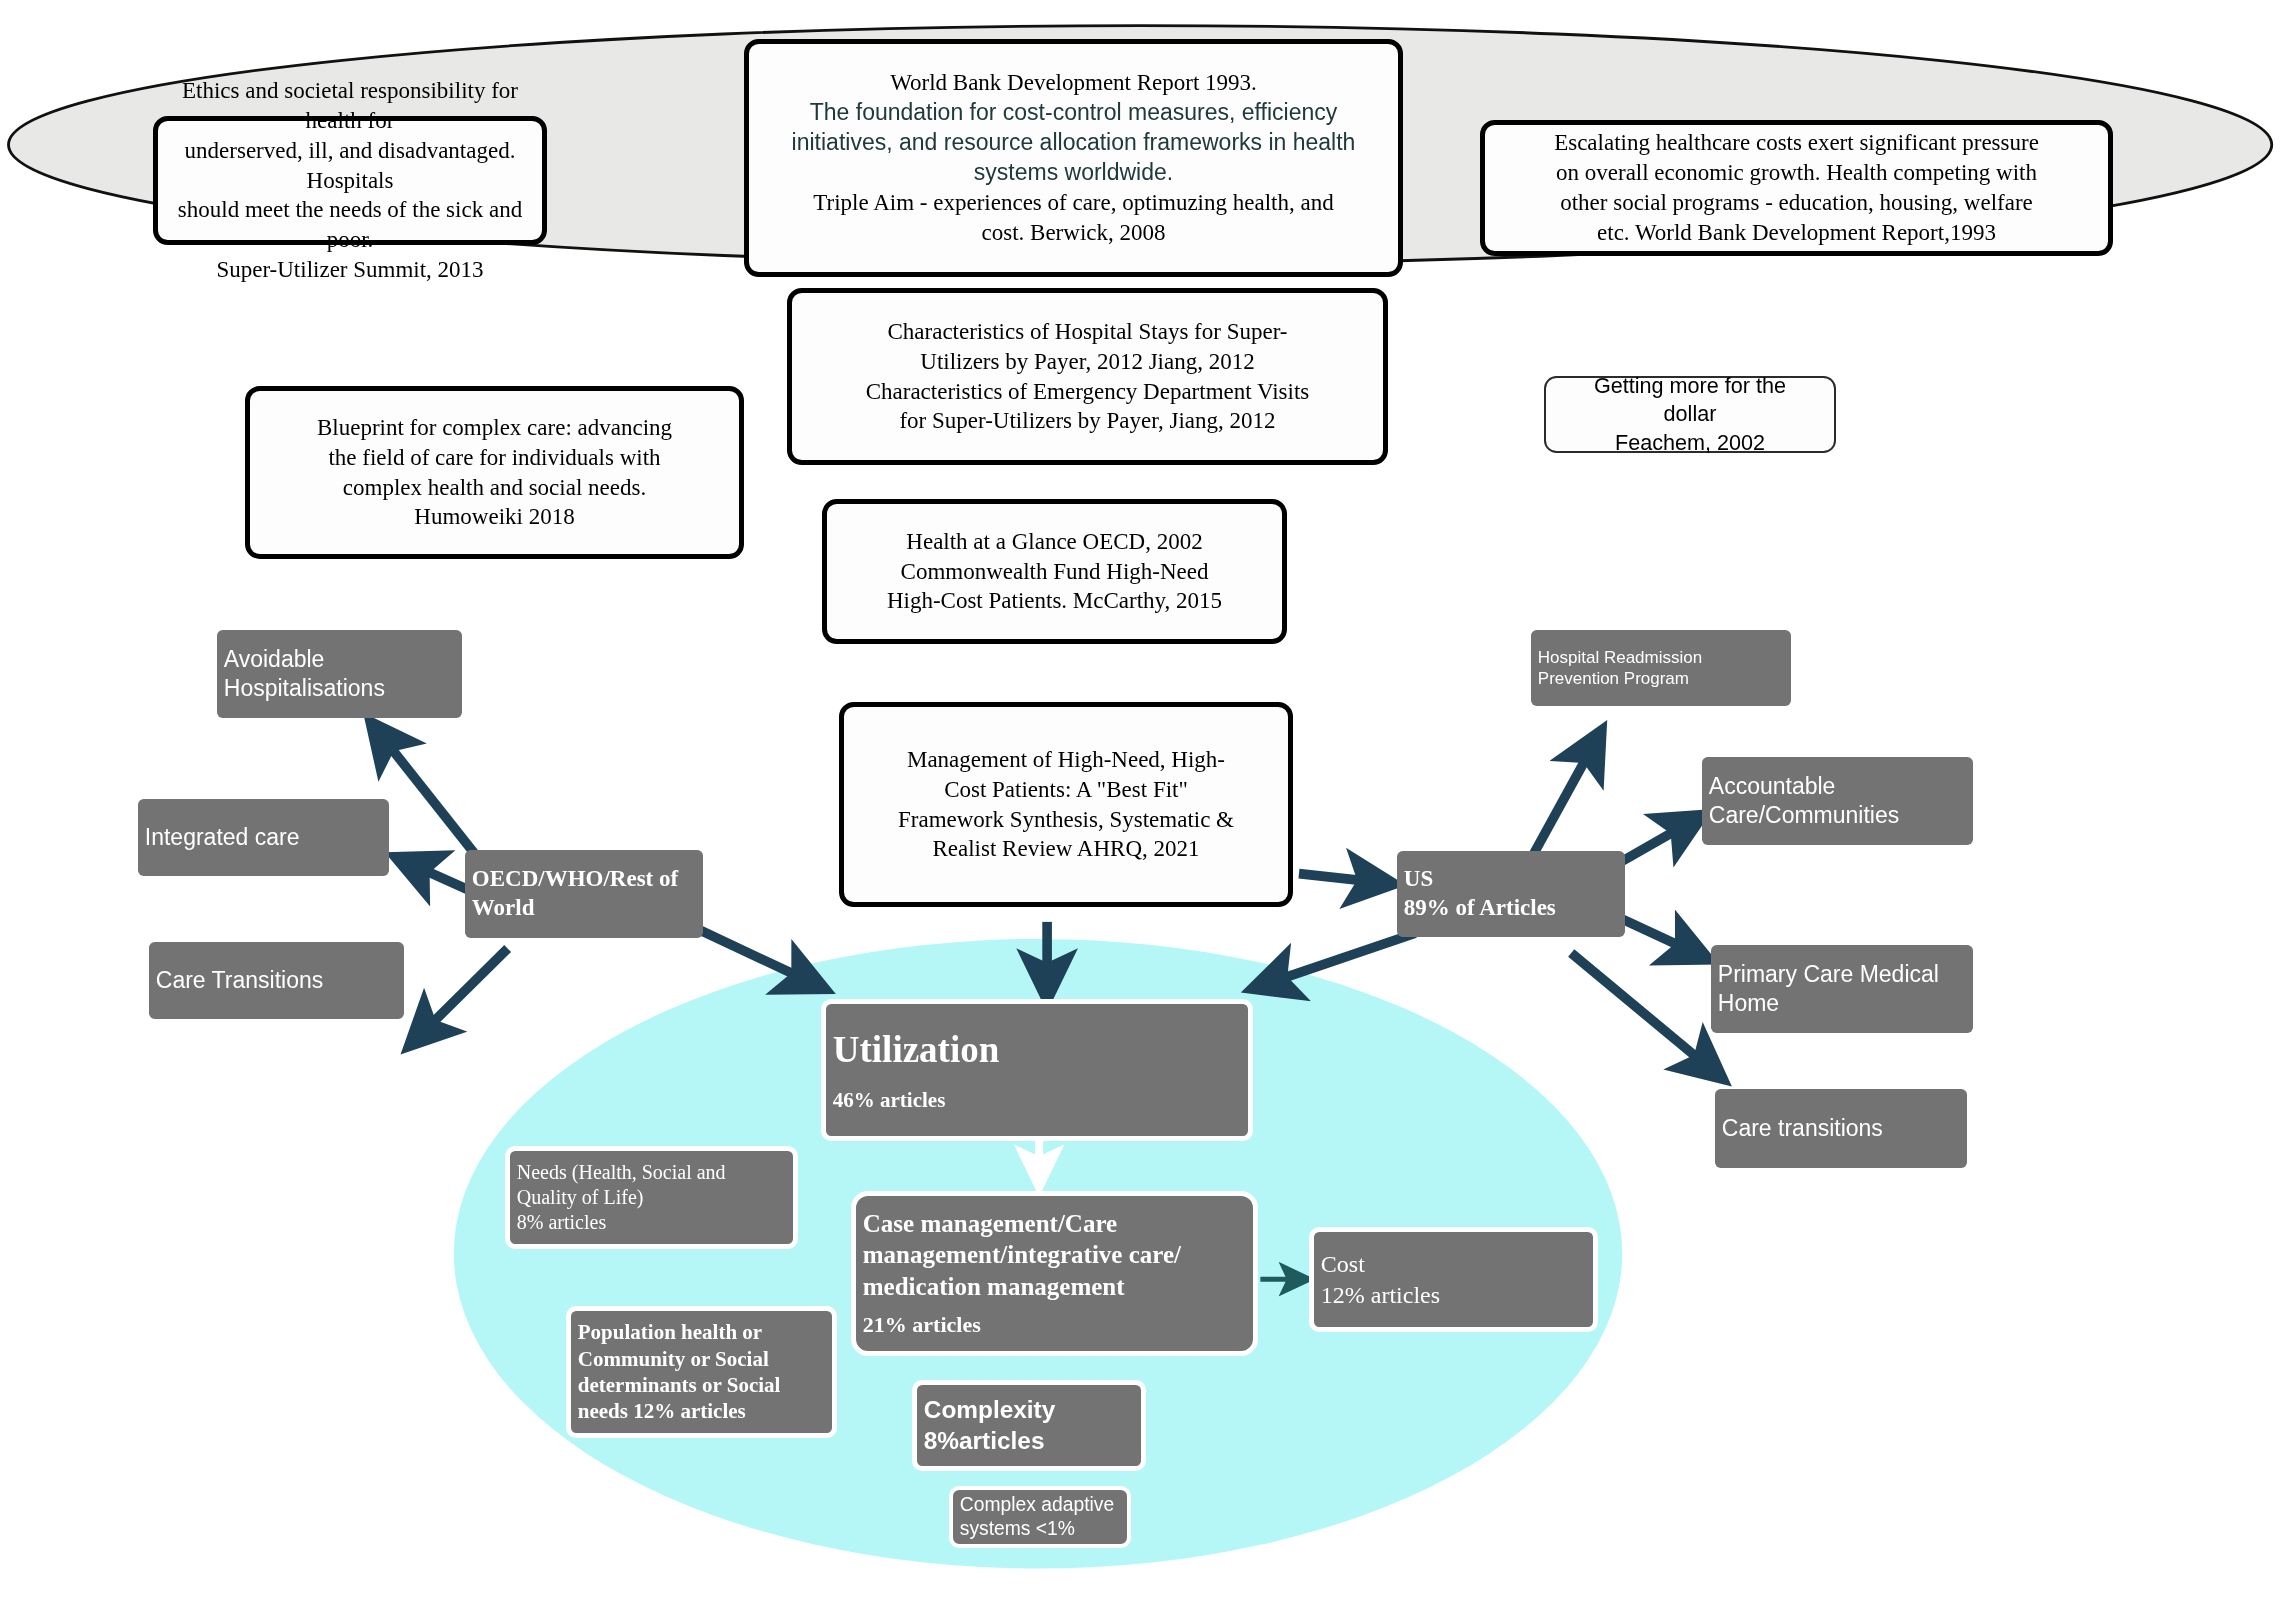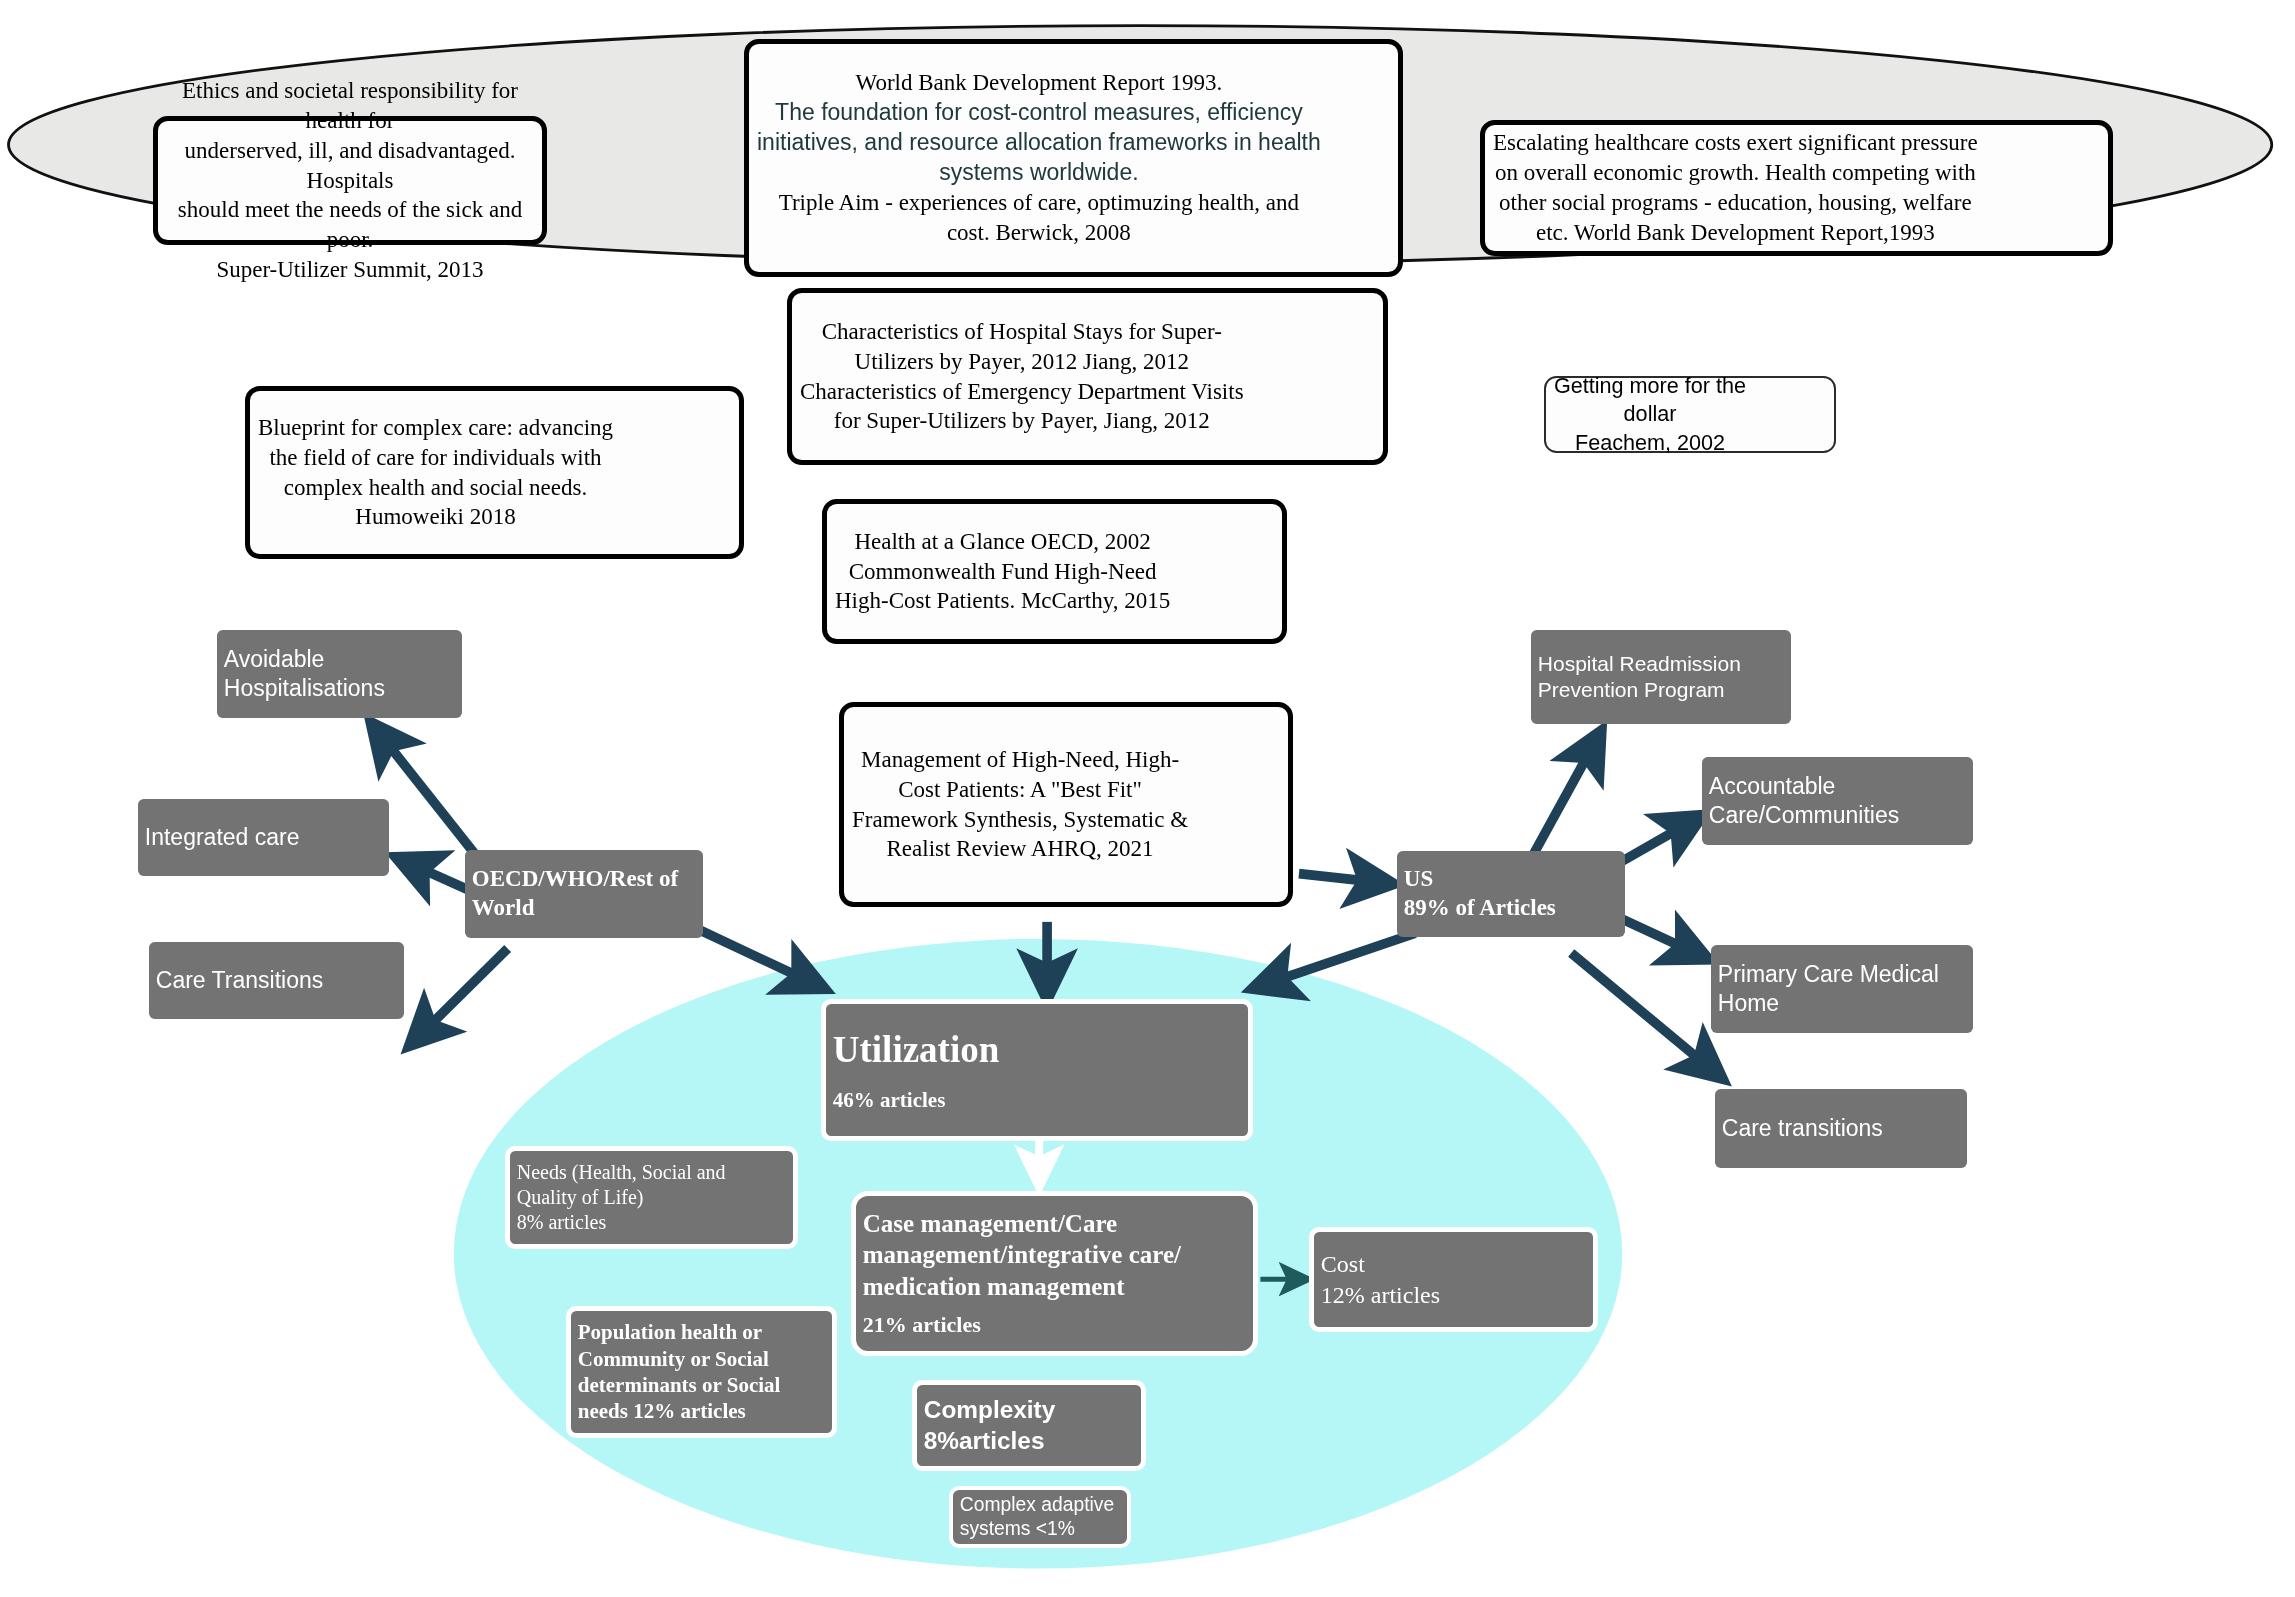--- a/index.html
+++ b/index.html
@@ -12,21 +12,21 @@
   svg.arrows{z-index:2;}
   .nodes{position:absolute;left:0;top:0;width:2295px;height:1597px;z-index:3;}
 
   
   .cite{
     position:absolute;
     background:#fdfdfd;
     border:5.1px solid #000000;
     border-radius:14.8px;
     box-sizing:border-box;
-    display:flex;align-items:center;
+    display:flex;align-items:center;justify-content:center;
     text-align:center;
     color:#000;
     font-family:"Liberation Serif", serif;
     line-height:1.30;
     padding:5.7px 8px;
   }
   .cite.thin{border-width:2.3px;border-color:#2b2b2b;border-radius:12.5px;
              font-family:"Liberation Sans", sans-serif;}
   .cite .ln{display:block;}
   .cite .teal{color:#20393c;font-family:"Liberation Sans", sans-serif;}
@@ -185,21 +185,21 @@
     <div class="node sans" style="left:149px;top:942px;width:255px;height:77px;font-size:23px;">
       <span class="ln">Care Transitions</span>
     </div>
 
 
     <div class="node serifb" style="left:1397px;top:851px;width:228px;height:86px;font-size:23px;">
       <span class="ln">US</span>
       <span class="ln">89% of Articles</span>
     </div>
 
-    <div class="node sans" style="left:1531px;top:630px;width:260px;height:94px;font-size:21px;">
+    <div class="node sans" style="left:1531px;top:630px;width:260px;height:76px;font-size:17px;">
       <span class="ln">Hospital Readmission</span>
       <span class="ln">Prevention Program</span>
     </div>
 
     <div class="node sans" style="left:1702px;top:757px;width:271px;height:88px;font-size:23px;">
       <span class="ln">Accountable</span>
       <span class="ln">Care/Communities</span>
     </div>
 
     <div class="node sans" style="left:1711px;top:945px;width:262px;height:88px;font-size:23px;">

